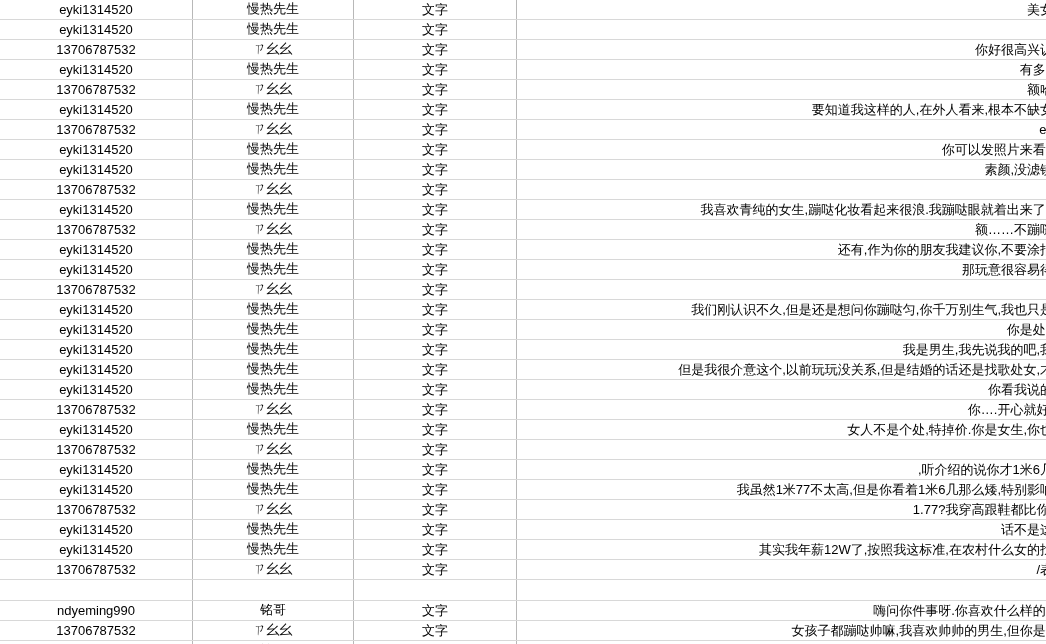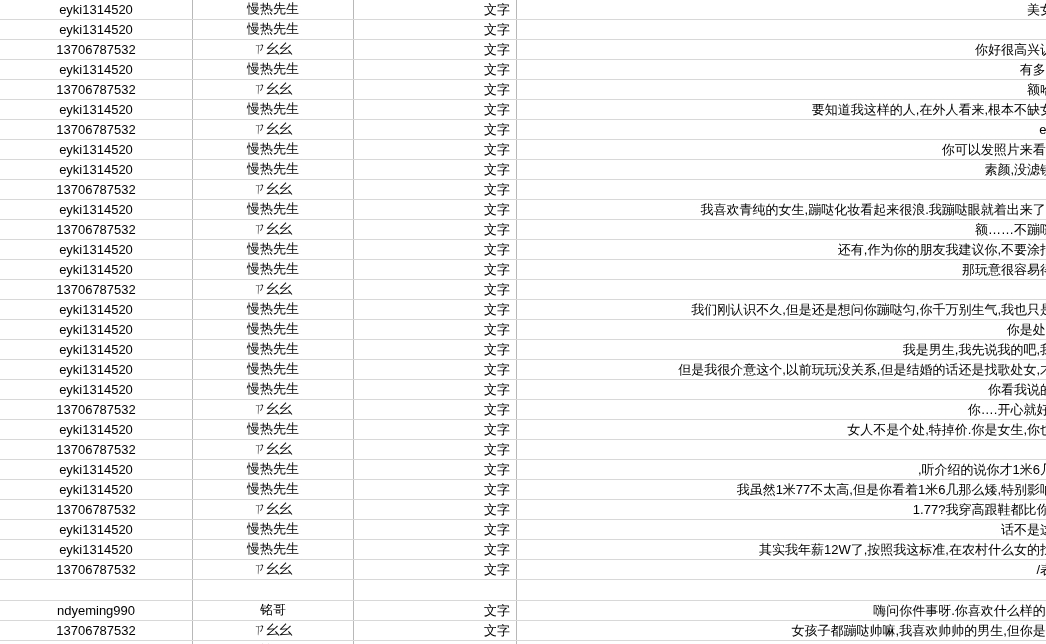--- a/index.html
+++ b/index.html
@@ -34,21 +34,21 @@
     text-align: center;
     margin-left: 39px;
   }
   td.col-nick {
     width: 148px;
     text-align: center;
     font-family: Liberation Mono, monospace;
   }
   td.col-type {
     width: 150px;
-    text-align: right;
+    text-align: center;
     padding-left: 14px;
   }
   td.col-content {
     width: 556px;
     text-align: right;
     padding-right: 12px;
     border-right: none;
   }
   tr.spacer-row td {
     height: 20px;

